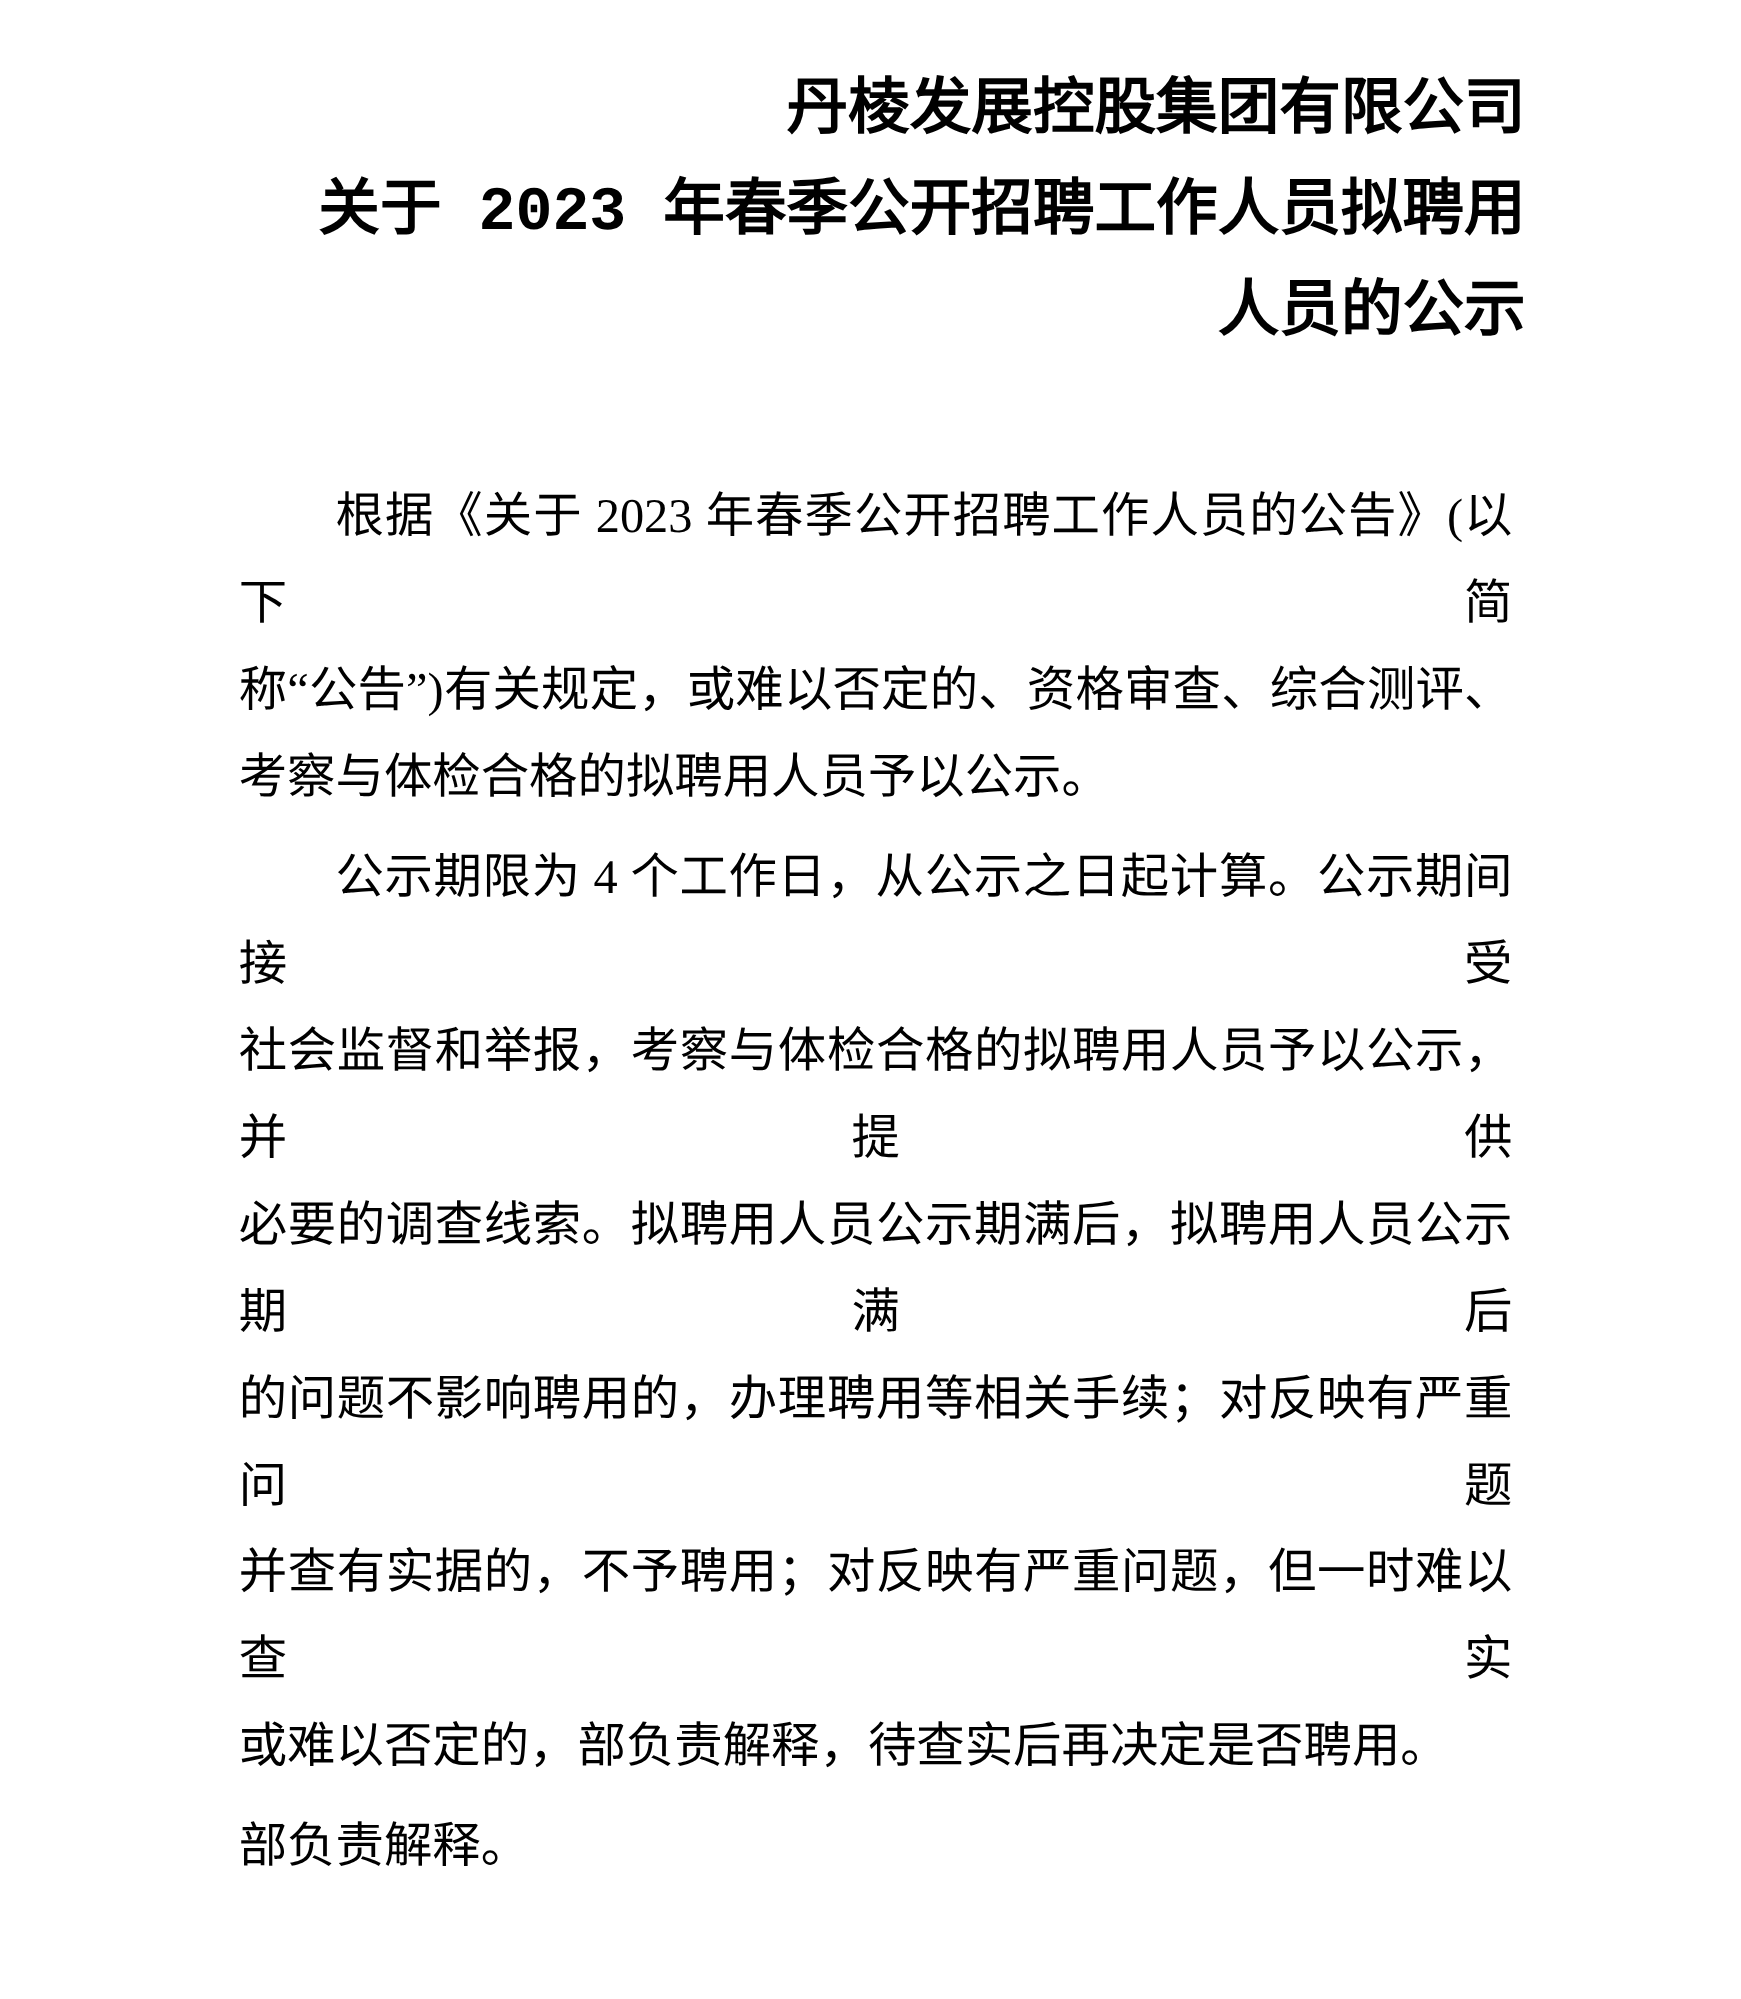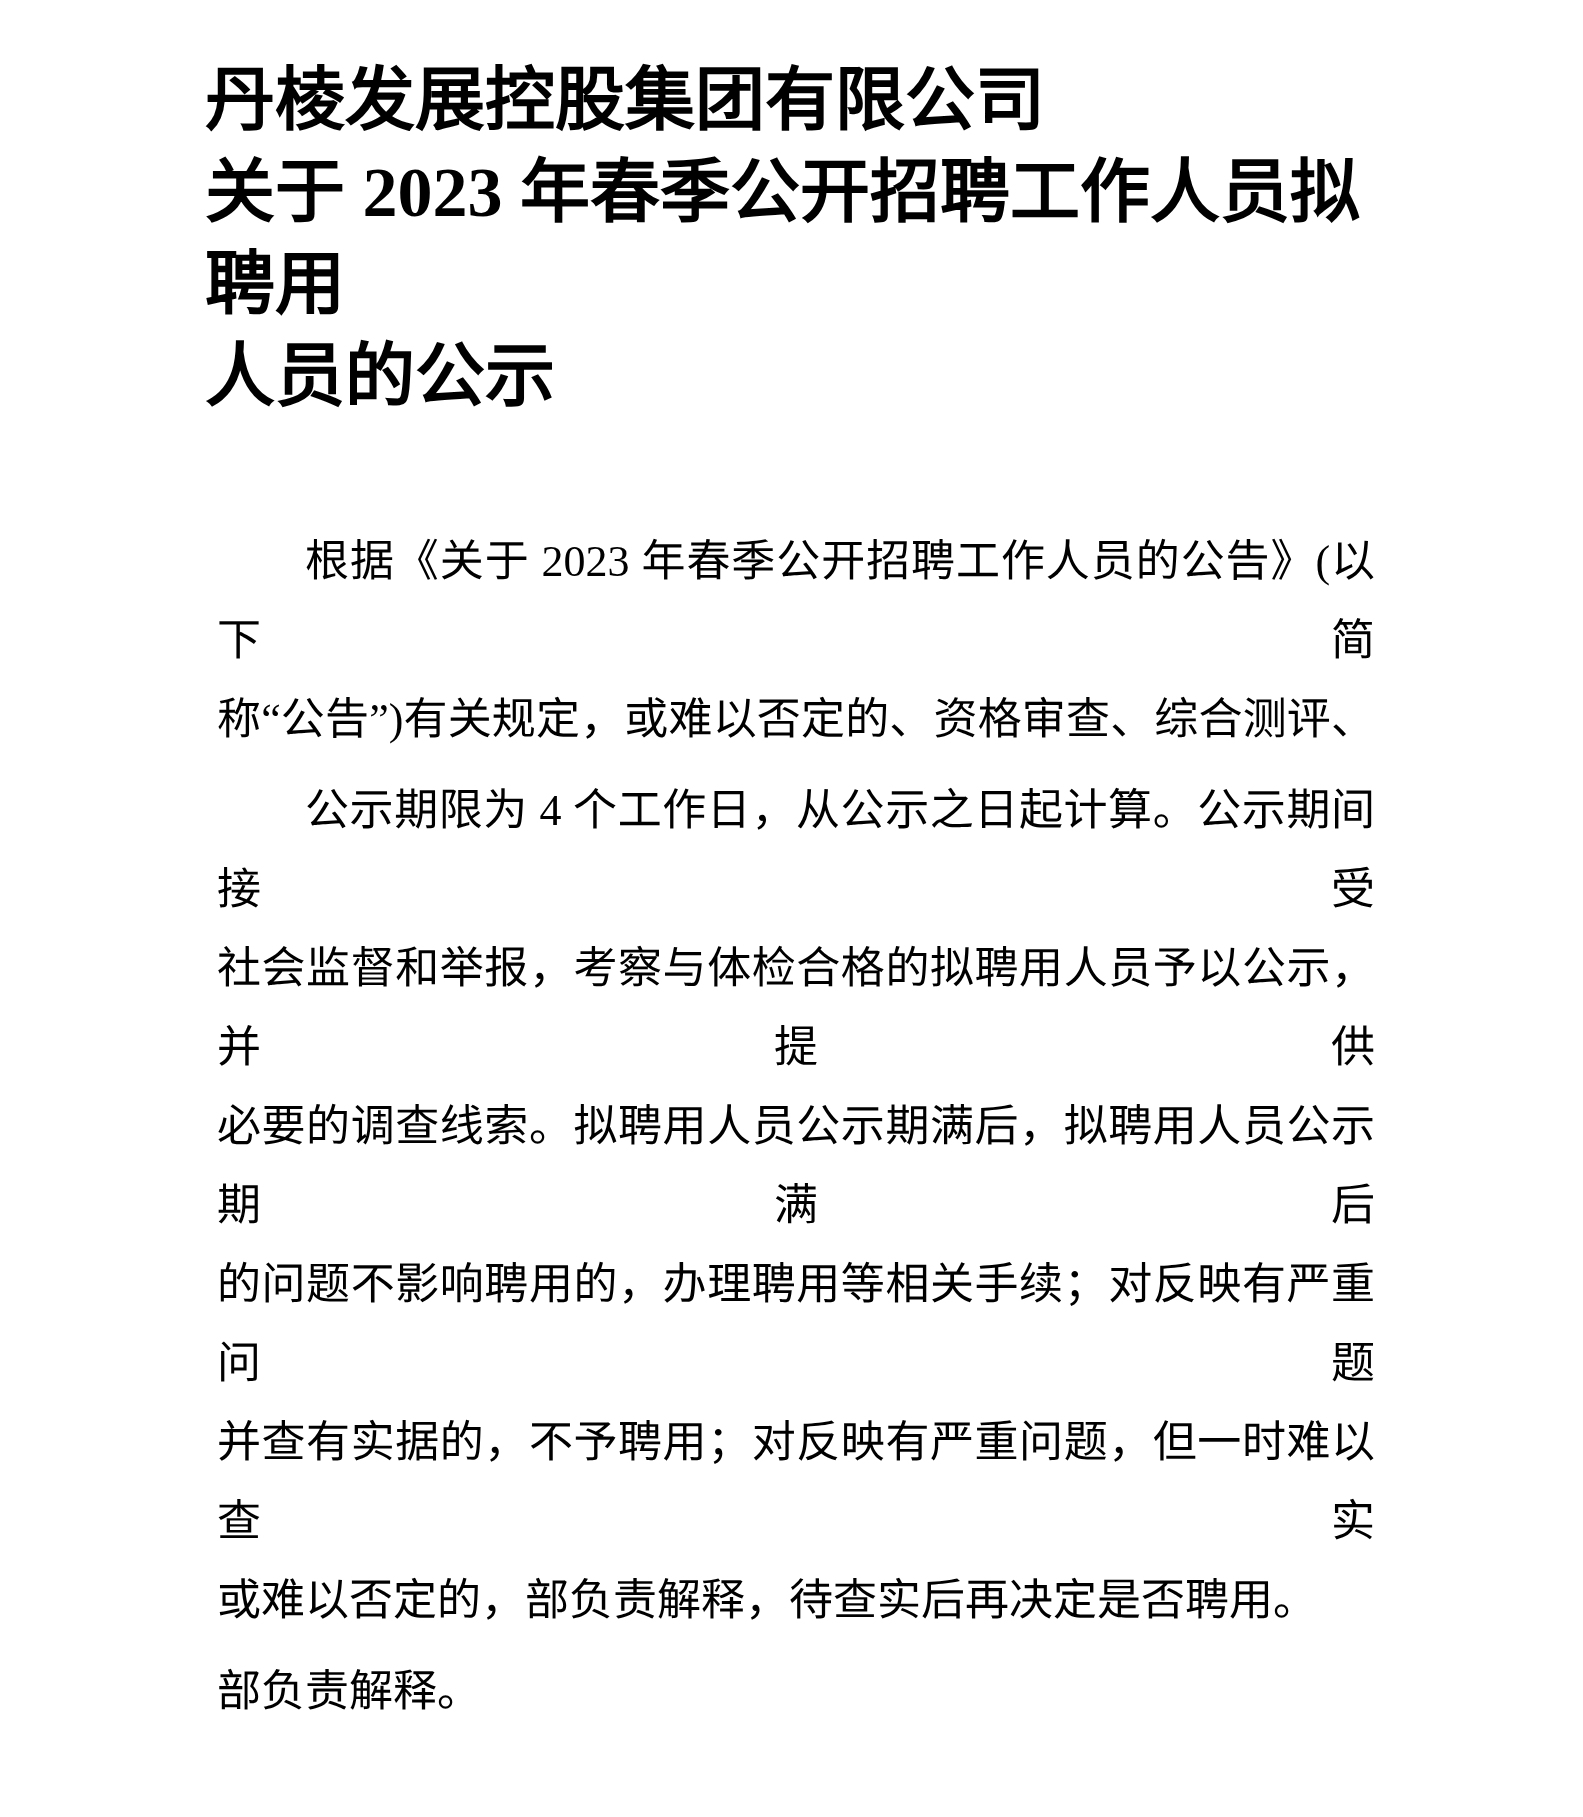--- a/index.html
+++ b/index.html
@@ -12,24 +12,25 @@
     width: 1583px;
     height: 1817px;
     background: #ffffff;
     color: #000000;
     font-family: "Liberation Serif", "DejaVu Serif", serif;
     overflow: hidden;
     box-sizing: border-box;
   }
   .doc-title {
     margin: 55px 196px 0 205px;
-    text-align: left;
+    text-align: right;
     font-weight: bold;
-    font-size: 70px;
+    font-size: 56px;
     line-height: 92px;
+    font-family: Liberation Mono, monospace;
   }
   .doc-body {
     margin: 99px 196px 0 205px;
     font-size: 44px;
     line-height: 79px;
   }
   .para { margin: 12px; }
   .bl {
     text-align: left;
     text-align-last: left;
@@ -50,20 +51,21 @@
     <div class="title-line">丹棱发展控股集团有限公司</div>
     <div class="title-line">关于 2023 年春季公开招聘工作人员拟聘用</div>
     <div class="title-line">人员的公示</div>
   </header>
 
   <main class="doc-body">
 
     <div class="para">
       <div class="bl just indent">根据《关于 2023 年春季公开招聘工作人员的公告》(以下简</div>
       <div class="bl just">称“公告”)有关规定，或难以否定的、资格审查、综合测评、</div>
+      <div class="bl">考察与体检合格的拟聘用人员予以公示。</div>
     </div>
 
     <div class="para">
       <div class="bl just indent">公示期限为 4 个工作日，从公示之日起计算。公示期间接受</div>
       <div class="bl just">社会监督和举报，考察与体检合格的拟聘用人员予以公示，并提供</div>
       <div class="bl just">必要的调查线索。拟聘用人员公示期满后，拟聘用人员公示期满后</div>
       <div class="bl just">的问题不影响聘用的，办理聘用等相关手续；对反映有严重问题</div>
       <div class="bl just">并查有实据的，不予聘用；对反映有严重问题，但一时难以查实</div>
       <div class="bl">或难以否定的，部负责解释，待查实后再决定是否聘用。</div>
     </div>

